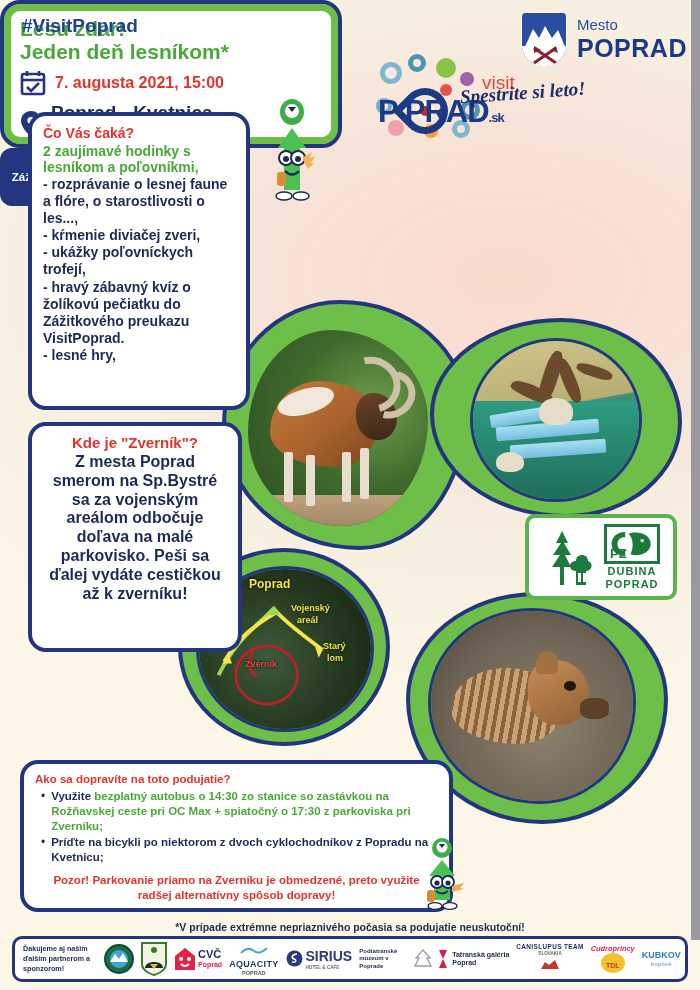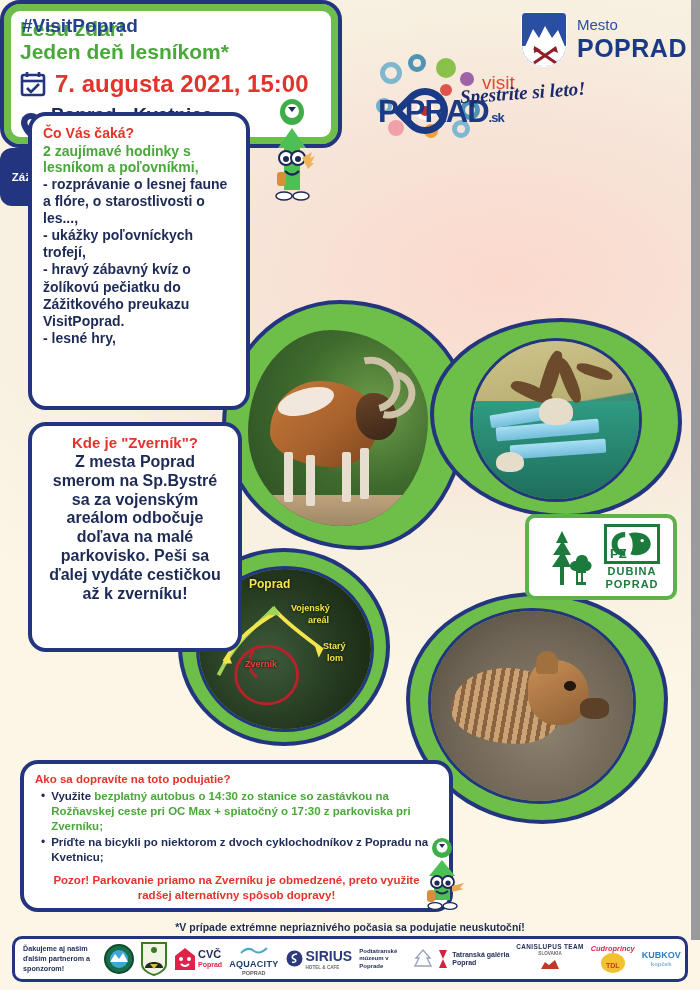--- a/index.html
+++ b/index.html
@@ -179,21 +179,21 @@
   .h-red { color:#e3342b; font-weight:900; font-size:14px; line-height:1.25; }
   .t-green { color:#4aa83a; font-weight:800; font-size:14px; line-height:1.2; }
   .t-navy { color:#1d2a55; font-weight:800; font-size:14px; line-height:1.22; }
   .box-what .t-navy { font-size:14px; }
 
   .box-where .h-red { font-size:15px; }
   .box-where .t-navy { font-size:16px; line-height:1.18; }
 
   .ev-title { color:#4aa83a; font-weight:900; font-size:21px; line-height:1.08; }
   .ev-row { display:flex; align-items:center; gap:9px; margin-top:7px; }
-  .ev-date { color:#e3342b; font-weight:900; font-size:24px; white-space:nowrap; }
+  .ev-date { color:#e3342b; font-weight:900; font-size:16px; white-space:nowrap; }
   .ev-place { color:#1d2a55; font-weight:900; font-size:19px; line-height:1.08; }
   .ico { flex:0 0 auto; }
 
   .box-transport .h-red { font-size:11.5px; }
   .tr-list { margin:3px 0 0 6px; }
   .tr-item { display:flex; gap:6px; margin-top:2px; }
   .tr-bullet { color:#1d2a55; font-size:12px; line-height:1.25; }
   .tr-text { font-size:11.5px; font-weight:700; line-height:1.27; color:#1d2a55; }
   .tr-text .g { color:#4aa83a; }
   .warn { color:#e3342b; font-weight:900; font-size:11.5px; line-height:1.3; text-align:center; margin-top:9px; }
@@ -320,21 +320,21 @@
       <path d="M78 42 C92 58, 110 70, 128 84" stroke="#f5e54a" stroke-width="4" fill="none"></path>
       <path d="M78 46 C60 58, 44 66, 26 96" stroke="#f5e54a" stroke-width="4" fill="none"></path>
       <polygon points="128,84 120,80 124,92" fill="#f5e54a"></polygon>
       <polygon points="24,98 30,88 34,98" fill="#f5e54a"></polygon>
       <polygon points="78,38 72,48 84,48" fill="#9fd35a"></polygon>
       <ellipse cx="70" cy="110" rx="32" ry="30" stroke="#b8222a" stroke-width="3" fill="none"></ellipse>
       <path d="M56 84 C50 96, 52 108, 60 112" stroke="#b8222a" stroke-width="3" fill="none"></path>
     </svg>
     <div class="map-label big" style="left:50px; top:8px;">Poprad</div>
     <div class="map-label" style="left:92px; top:34px;">Vojenský</div>
-    <div class="map-label" style="left:109px; top:46px;text-align:right;">areál</div>
+    <div class="map-label" style="left:98px; top:46px;text-align:right;">areál</div>
     <div class="map-label" style="left:6px; top:58px;">Spišské</div>
     <div class="map-label" style="left:10px; top:70px;">Bystré</div>
     <div class="map-label" style="left:46px; top:90px; color:#e8443c;">Zverník</div>
     <div class="map-label" style="left:124px; top:72px;">Starý</div>
     <div class="map-label" style="left:128px; top:84px;">lom</div>
   </div>
 
   <div class="pz-card">
     <svg class="pz-tree" viewBox="0 0 54 60">
       <path d="M18 58 L18 40 L10 40 L18 28 L11 28 L19 16 L14 16 L20 4 L26 16 L22 16 L29 28 L23 28 L29 40 L22 40 L22 58 Z" fill="#1c7a3c"></path>
@@ -353,20 +353,21 @@
       </div>
       <div class="pz-t1">DUBINA</div>
       <div class="pz-t2">POPRAD</div>
     </div>
   </div>
 
   <div class="callout box-what">
     <div class="h-red">Čo Vás čaká?</div>
     <div class="t-green">2 zaujímavé hodinky s lesníkom a poľovníkmi,</div>
     <div class="t-navy">- rozprávanie o lesnej faune a flóre, o starostlivosti o les...,</div>
+    <div class="t-navy">- kŕmenie diviačej zveri,</div>
     <div class="t-navy">- ukážky poľovníckych trofejí,</div>
     <div class="t-navy">- hravý zábavný kvíz o žolíkovú pečiatku do Zážitkového preukazu VisitPoprad.</div>
     <div class="t-navy">- lesné hry,</div>
   </div>
 
   <div class="callout box-where">
     <div class="h-red">Kde je "Zverník"?</div>
     <div class="t-navy">Z mesta Poprad smerom na Sp.Bystré sa za vojenským areálom odbočuje doľava na malé parkovisko. Peši sa ďalej vydáte cestičkou až k zverníku!</div>
   </div>
 

